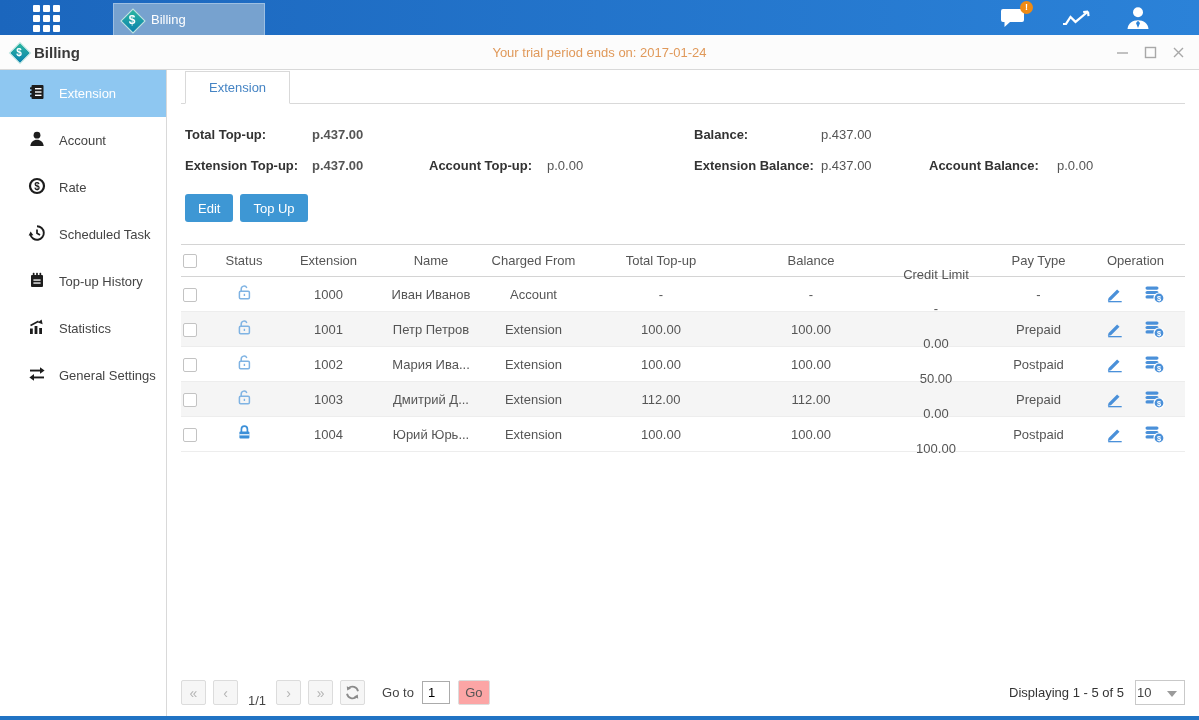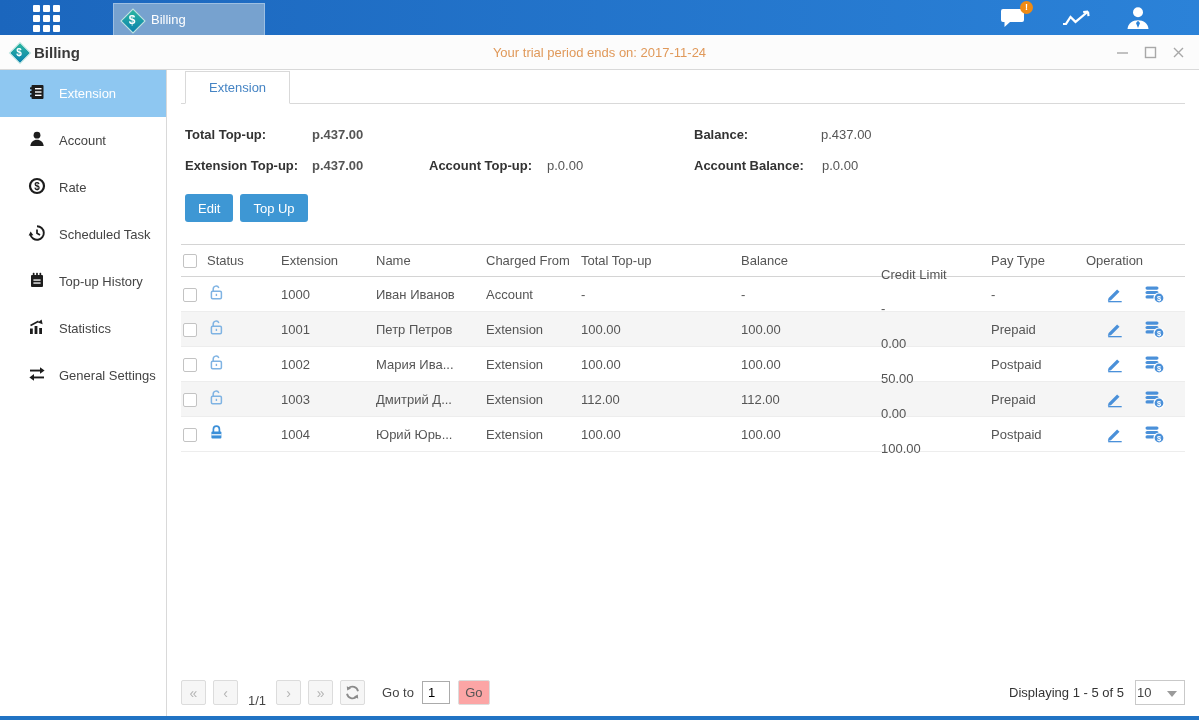--- a/index.html
+++ b/index.html
@@ -69,21 +69,21 @@
   .lb1 { width:127px; } .lb2 { width:118px; } .lb3 { width:127px; } .lb4 { width:128px; }
   
   .btns { margin:13px 0 0 4px; display:flex; gap:7px; }
   .btn { background:var(--button-blue,#3e97d4); color:#fff; border:none; border-radius:3px;
     height:28px; padding:0 13px; font-size:13px; font-family:inherit; cursor:pointer; }
   
   .grid { margin-top:22px; font-size:13px; color:#555; }
   .thead { display:flex; align-items:center; height:33px; border-top:1px solid #d4d4d4; border-bottom:1px solid #d4d4d4; color:#555; }
   .trow { display:flex; align-items:center; height:35px; border-bottom:1px solid #ededed; }
   .trow.alt { background:#f5f5f5; }
-  .cell { flex:none; text-align:left; overflow:hidden; white-space:nowrap; }
+  .cell { flex:none; text-align:center; overflow:hidden; white-space:nowrap; }
   .c-check { width:26px; text-align:left; padding-left:2px; }
   .c-status { width:74px; }
   .c-ext { width:95px; }
   .c-name { width:110px; }
   .c-charged { width:95px; }
   .c-topup { width:160px; }
   .c-balance { width:140px; }
   .c-credit { width:110px;margin-top:28px; }
   .c-paytype { width:95px; }
   .c-op { flex:1; display:flex; justify-content:center; gap:20px; align-items:center; }
@@ -150,21 +150,21 @@
   </div>
 </div>
 
 <div class="titlebar">
   <div class="app-title">
     <span class="diamond small">
         <span class="dollar">$</span>
       </span>
     <span class="t">Billing</span>
   </div>
-  <div class="trial">Your trial period ends on: 2017-11-24</div>
+  <div class="trial">Your trial period ends on: 2017-01-24</div>
   <div class="win-ctls">
     <span class="ctl">
         <svg width="13" height="13" viewBox="0 0 13 13">
           <line x1="1" y1="7" x2="12" y2="7" stroke="#a8a8a8" stroke-width="1.4"></line>
         </svg>
       </span>
     <span class="ctl">
         <svg width="13" height="13" viewBox="0 0 13 13">
           <rect x="1.5" y="1.5" width="10" height="10" fill="none" stroke="#a8a8a8" stroke-width="1.4"></rect>
         </svg>
@@ -253,20 +253,21 @@
     <div class="summary">
       <div class="sum-row">
         <div class="sc sc1"><b class="lb1">Total Top-up:</b><span class="v">p.437.00</span></div>
         <div class="sc sc2"></div>
         <div class="sc sc3"><b class="lb3">Balance:</b><span class="v">p.437.00</span></div>
         <div class="sc sc4"></div>
       </div>
       <div class="sum-row">
         <div class="sc sc1"><b class="lb1">Extension Top-up:</b><span class="v">p.437.00</span></div>
         <div class="sc sc2"><b class="lb2">Account Top-up:</b><span class="v">p.0.00</span></div>
+        <div class="sc sc3"><b class="lb3">Extension Balance:</b><span class="v">p.437.00</span></div>
         <div class="sc sc4"><b class="lb4">Account Balance:</b><span class="v">p.0.00</span></div>
       </div>
     </div>
 
     <div class="btns">
       <button class="btn">Edit</button>
       <button class="btn">Top Up</button>
     </div>
 
     <div class="grid">

